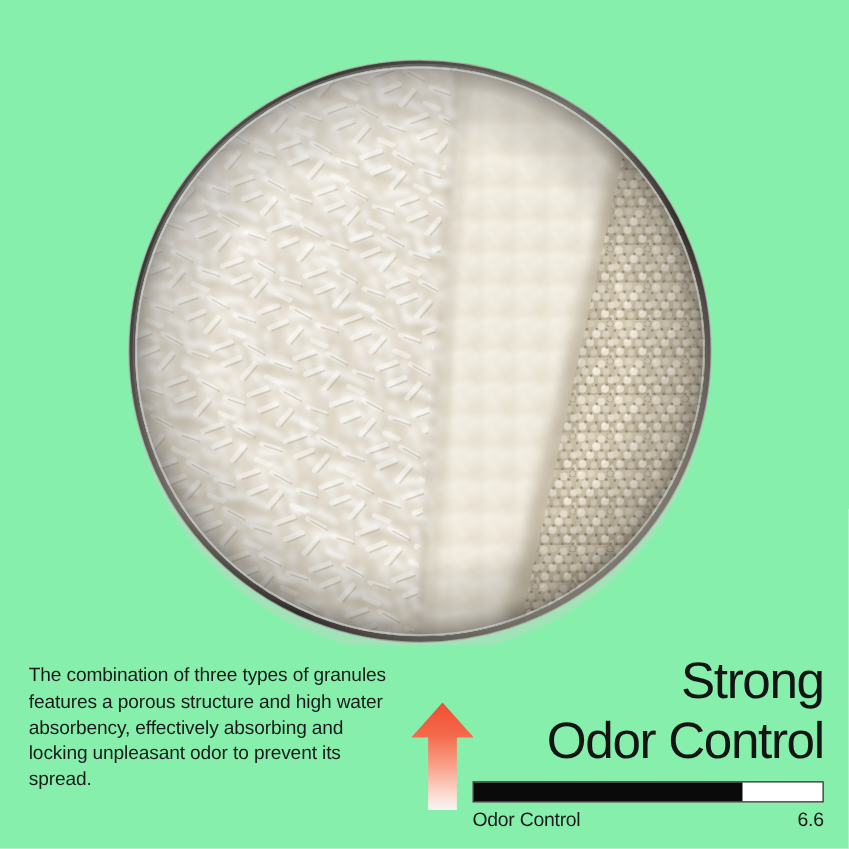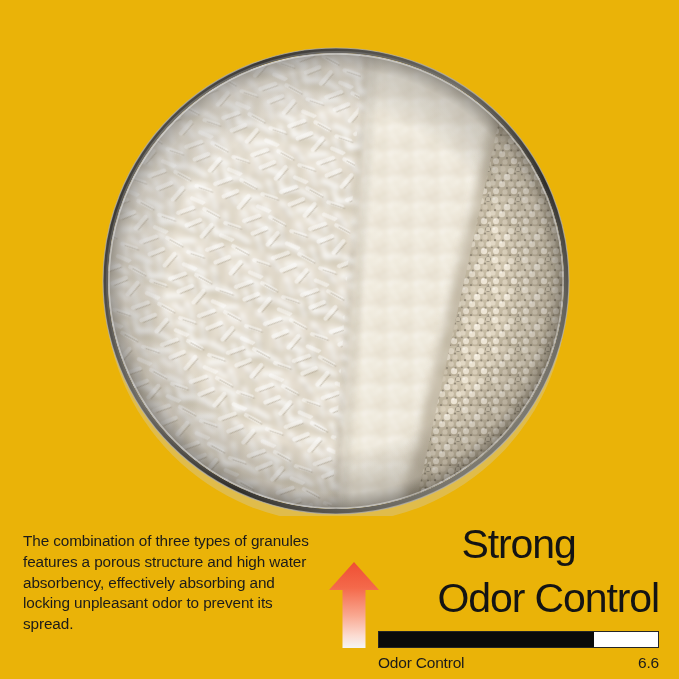--- a/index.html
+++ b/index.html
@@ -56,21 +56,21 @@
 
   #headline {
     text-align:right;
     color:#141414;
     font-size:41px;
     line-height:0.98;
     letter-spacing:-1.1px;
     font-weight:400;
   }
   #headline .hl-line { display:block; white-space:nowrap; }
-  #headline .hl-line-1 { margin-bottom:14px;text-align:center; }
+  #headline .hl-line-1 { margin-bottom:8px; }
 
   #meter {
     margin-top:13px;
     position:relative;
     width:281px; height:17px;
     background:#ffffff;
     border:1.5px solid #242424;
   }
   #meter-fill {
     position:absolute;
@@ -92,21 +92,21 @@
   }
   #meter-score {
     font-size:15.5px;
     color:#1b1b1b;
     letter-spacing:-0.2px;
   }
 </style>
 </head>
 <body style="background: rgb(245, 245, 245);">
 
-<div id="page" style="background: #eab308;">
+<div id="page" style="background: #86efac;">
 
   <div id="dish-wrap">
     <svg id="dish-svg" viewBox="0 0 470 470" xmlns="http://www.w3.org/2000/svg">
       <defs>
 
         <clipPath id="dishClip">
           <circle cx="235" cy="235" r="228"></circle>
         </clipPath>
 
         <linearGradient id="rimGrad" x1="0" y1="0" x2="1" y2="1">

